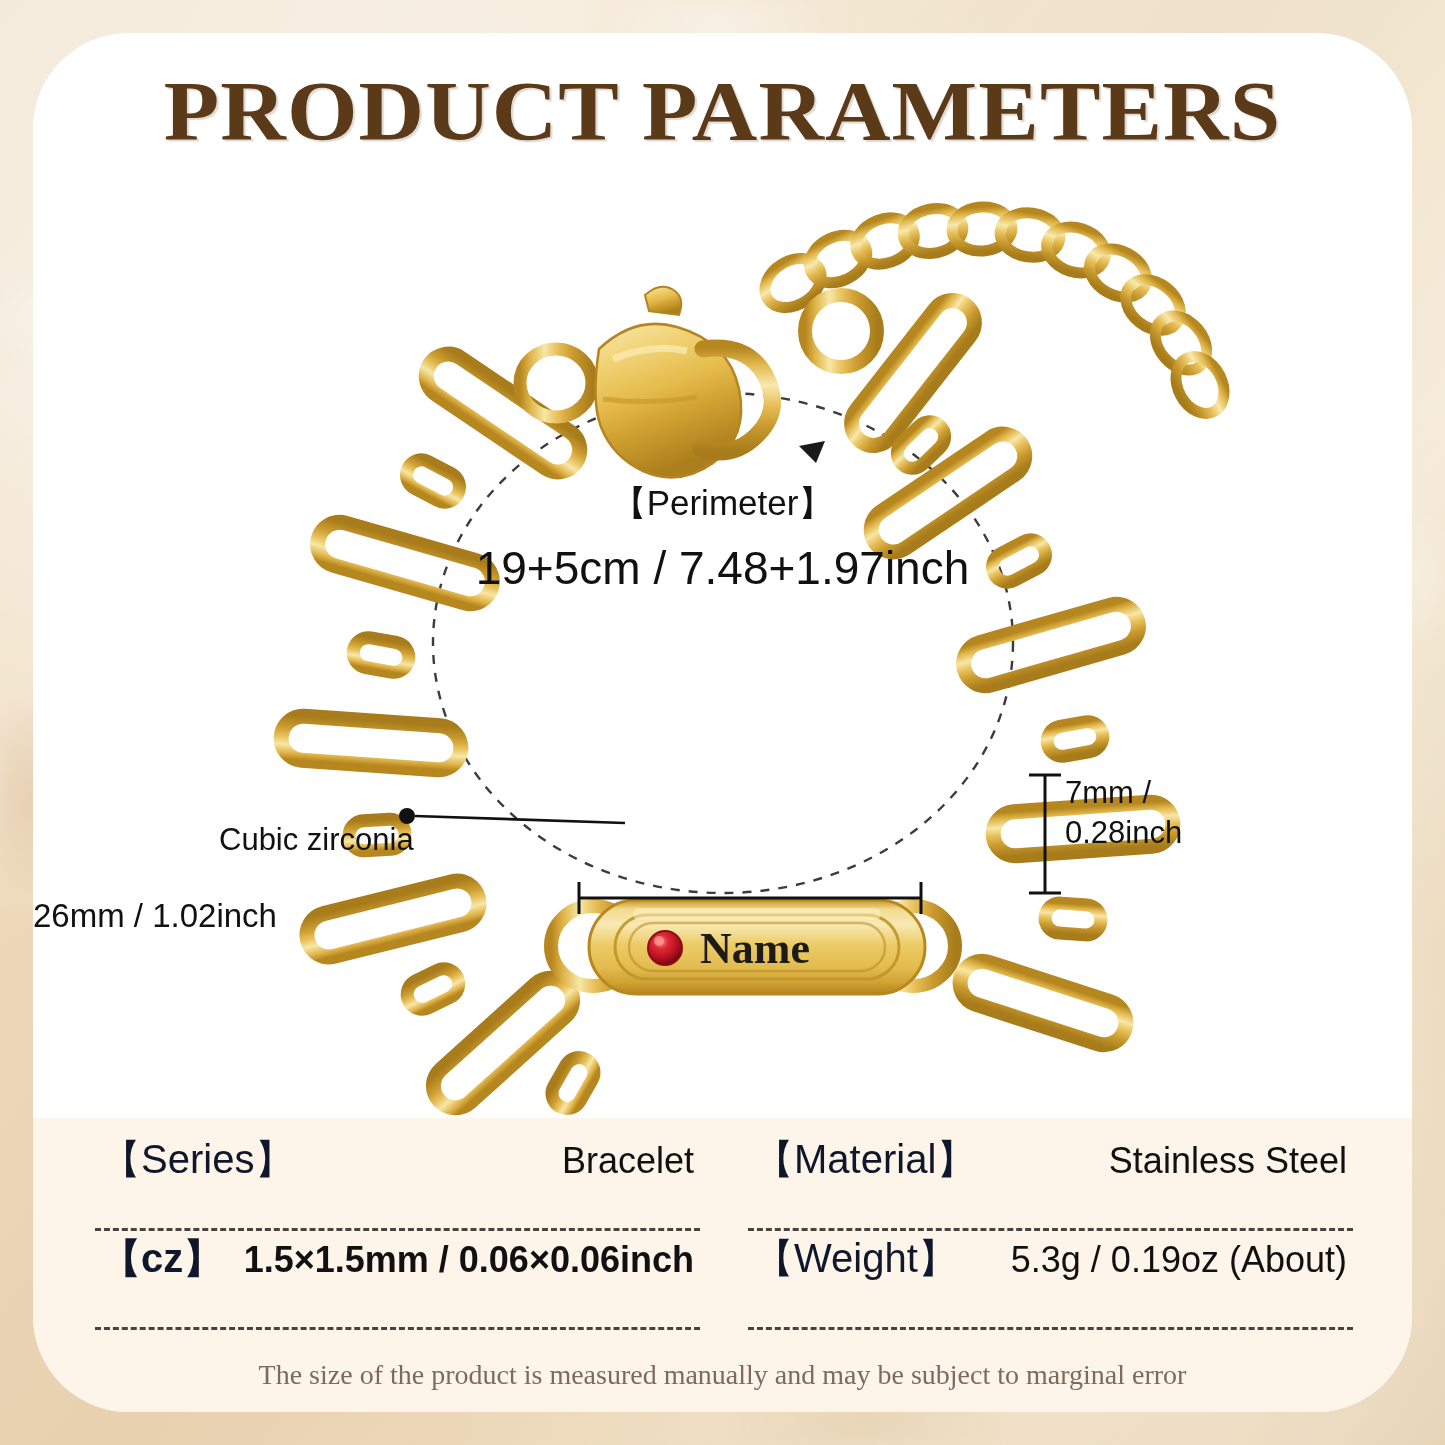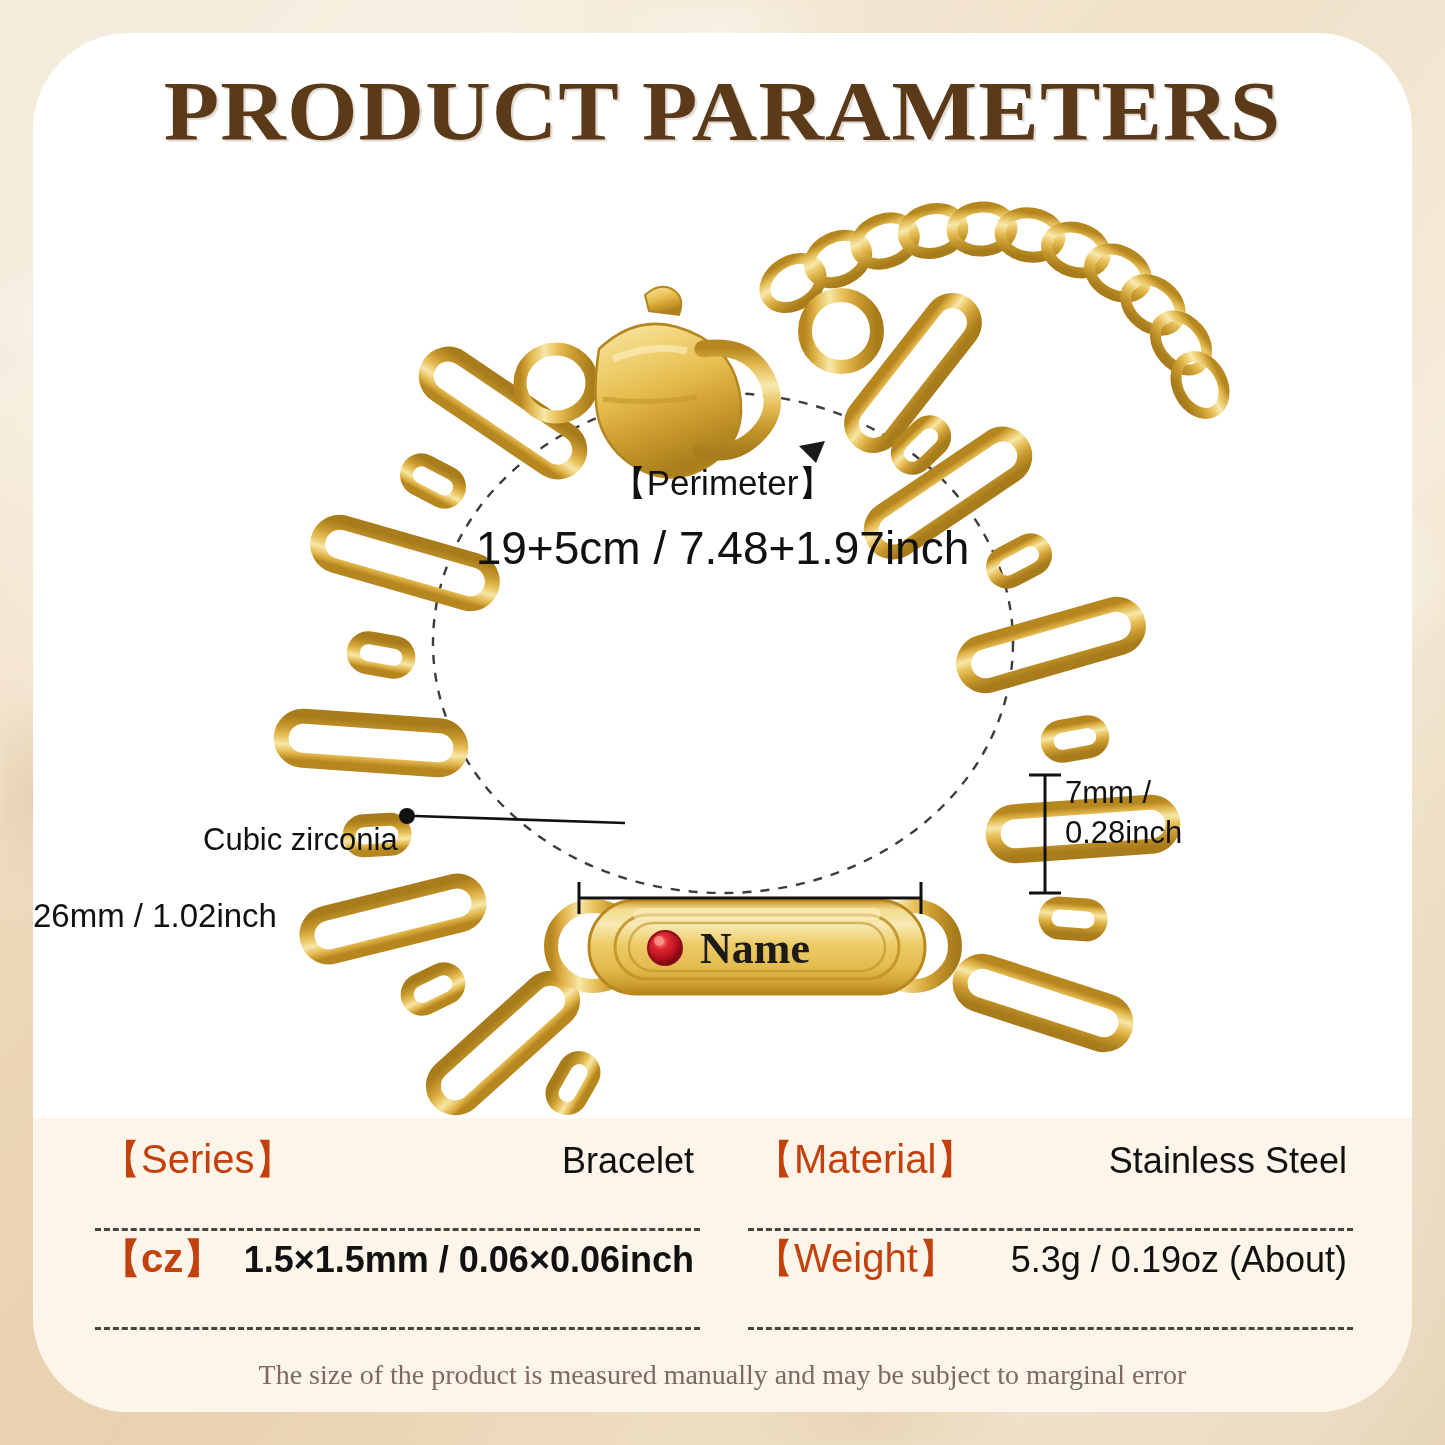--- a/index.html
+++ b/index.html
@@ -82,31 +82,31 @@
   .perimeter {
     position: absolute;
     left: 0;
     top: 425px;
     width: 1379px;
     text-align: center;
     color: #111111;
     line-height: 1.42;
     pointer-events: none;
   }
-  .perimeter .p-label { font-size: 35px; }
+  .perimeter .p-label { font-size: 35px; margin-top: 20px; }
   .perimeter .p-value { font-size: 46px; margin-top: 8px; }
 
   
   .ann {
     position: absolute;
     color: #111111;
     font-size: 31px;
     white-space: nowrap;
   }
-  .ann-cz  { left: 170px; top: 765px; margin-top: 24px; }
+  .ann-cz  { left: 186px; top: 765px; margin-top: 24px; }
   .ann-h   { left: 1032px; top: 740px; line-height: 1.3; font-size: 31px; }
   .ann-w   { left: 0; top: 864px; width: 1418px; text-align: left; font-size: 33px; }
 
   
   .specs {
     position: absolute;
     left: 0;
     top: 1085px;
     width: 1379px;
     height: 294px;
@@ -123,21 +123,21 @@
   .spec-col { flex: 1; }
   .spec-row {
     display: flex;
     align-items: baseline;
     justify-content: space-between;
     height: 96px;
     padding: 0 6px;
   }
   .spec-key {
     font-size: 40px;
-    color: #c2410c;
+    color: #0f172a;
     white-space: nowrap;
   }
   .spec-val {
     font-size: 36px;
     color: #111111;
     white-space: nowrap;
   }
   .spec-row.tight { justify-content: space-between; gap: 1px; font-weight: bold; }
   .dash-rule {
     height: 0;

